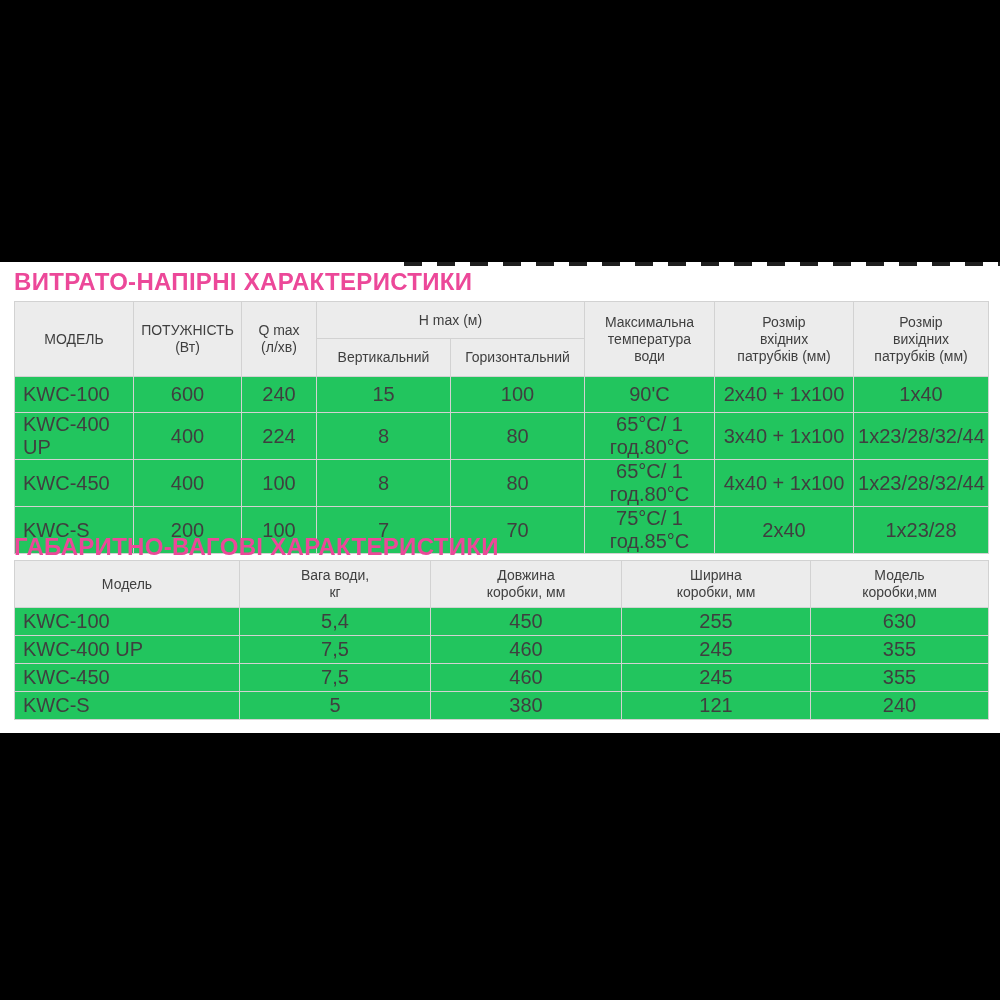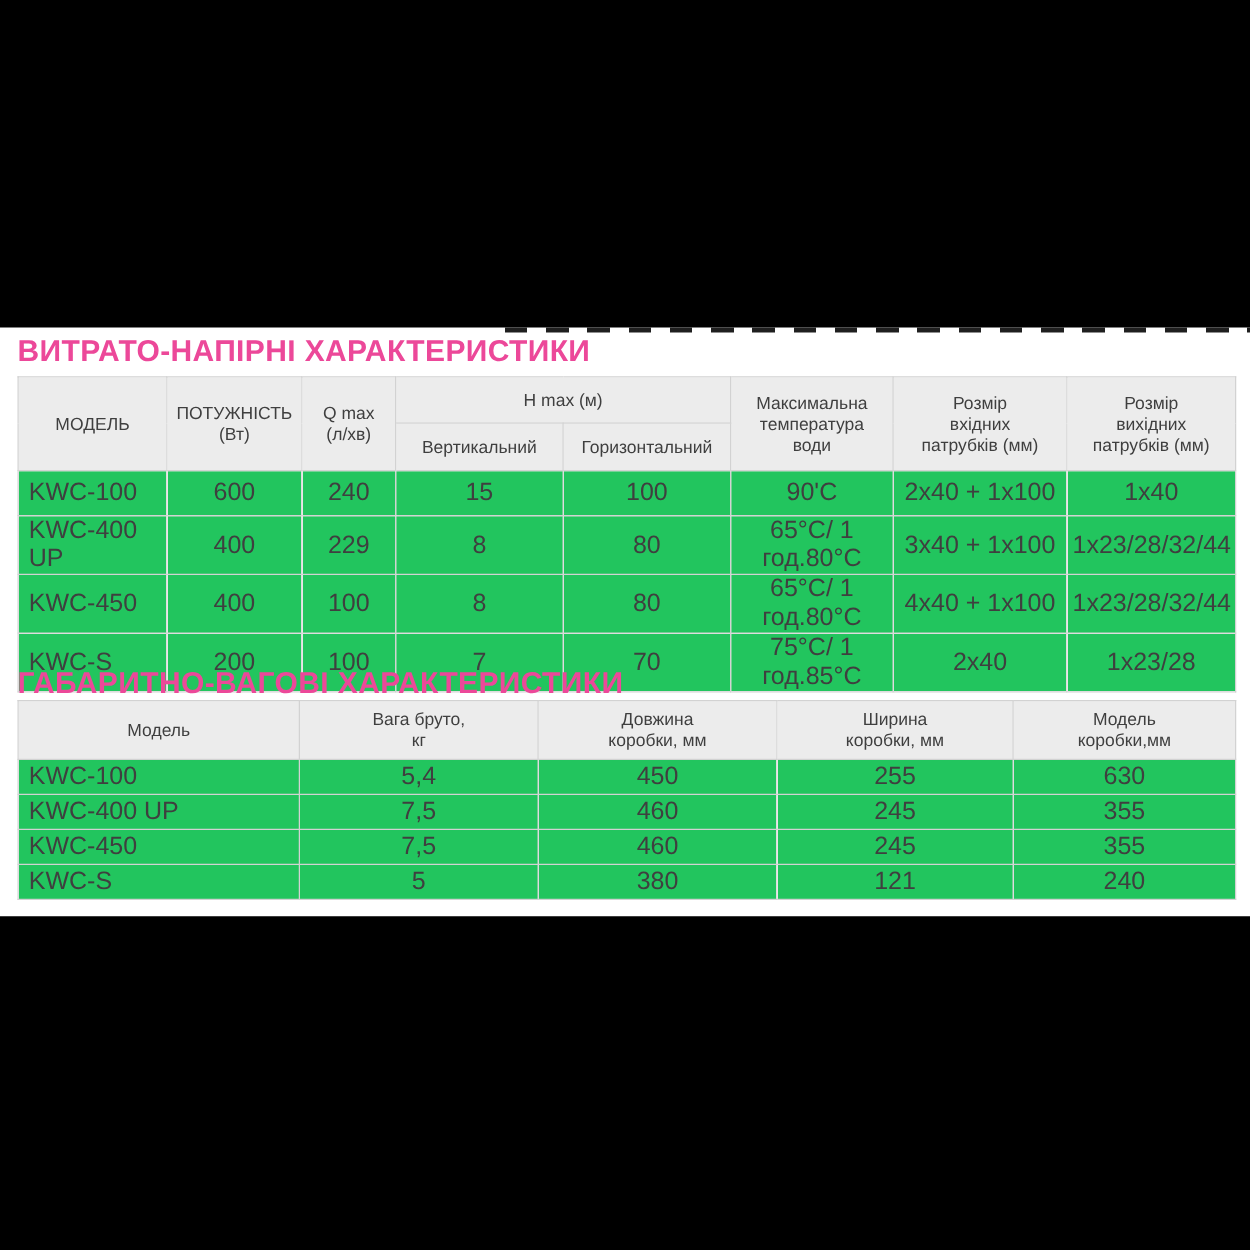--- a/index.html
+++ b/index.html
@@ -133,21 +133,21 @@
       <td>240</td>
       <td>15</td>
       <td>100</td>
       <td>90'С</td>
       <td>2x40 + 1x100</td>
       <td>1x40</td>
     </tr>
     <tr>
       <td class="model-cell">KWC-400 UP</td>
       <td>400</td>
-      <td>229</td>
+      <td>224</td>
       <td>8</td>
       <td>80</td>
       <td>65°С/ 1 год.80°С</td>
       <td>3x40 + 1x100</td>
       <td>1x23/28/32/44</td>
     </tr>
     <tr>
       <td class="model-cell">KWC-450</td>
       <td>400</td>
       <td>100</td>
@@ -176,21 +176,21 @@
   <colgroup>
     <col style="width:225px">
       <col style="width:191px">
       <col style="width:191px">
     <col style="width:189px">
       <col style="width:178px">
   </colgroup>
   <thead>
     <tr>
       <th>Модель</th>
-      <th>Вага бруто,
+      <th>Вага води,
 кг</th>
       <th>Довжина
 коробки, мм</th>
       <th>Ширина
 коробки, мм</th>
       <th>Модель
 коробки,мм</th>
     </tr>
   </thead>
   <tbody>

